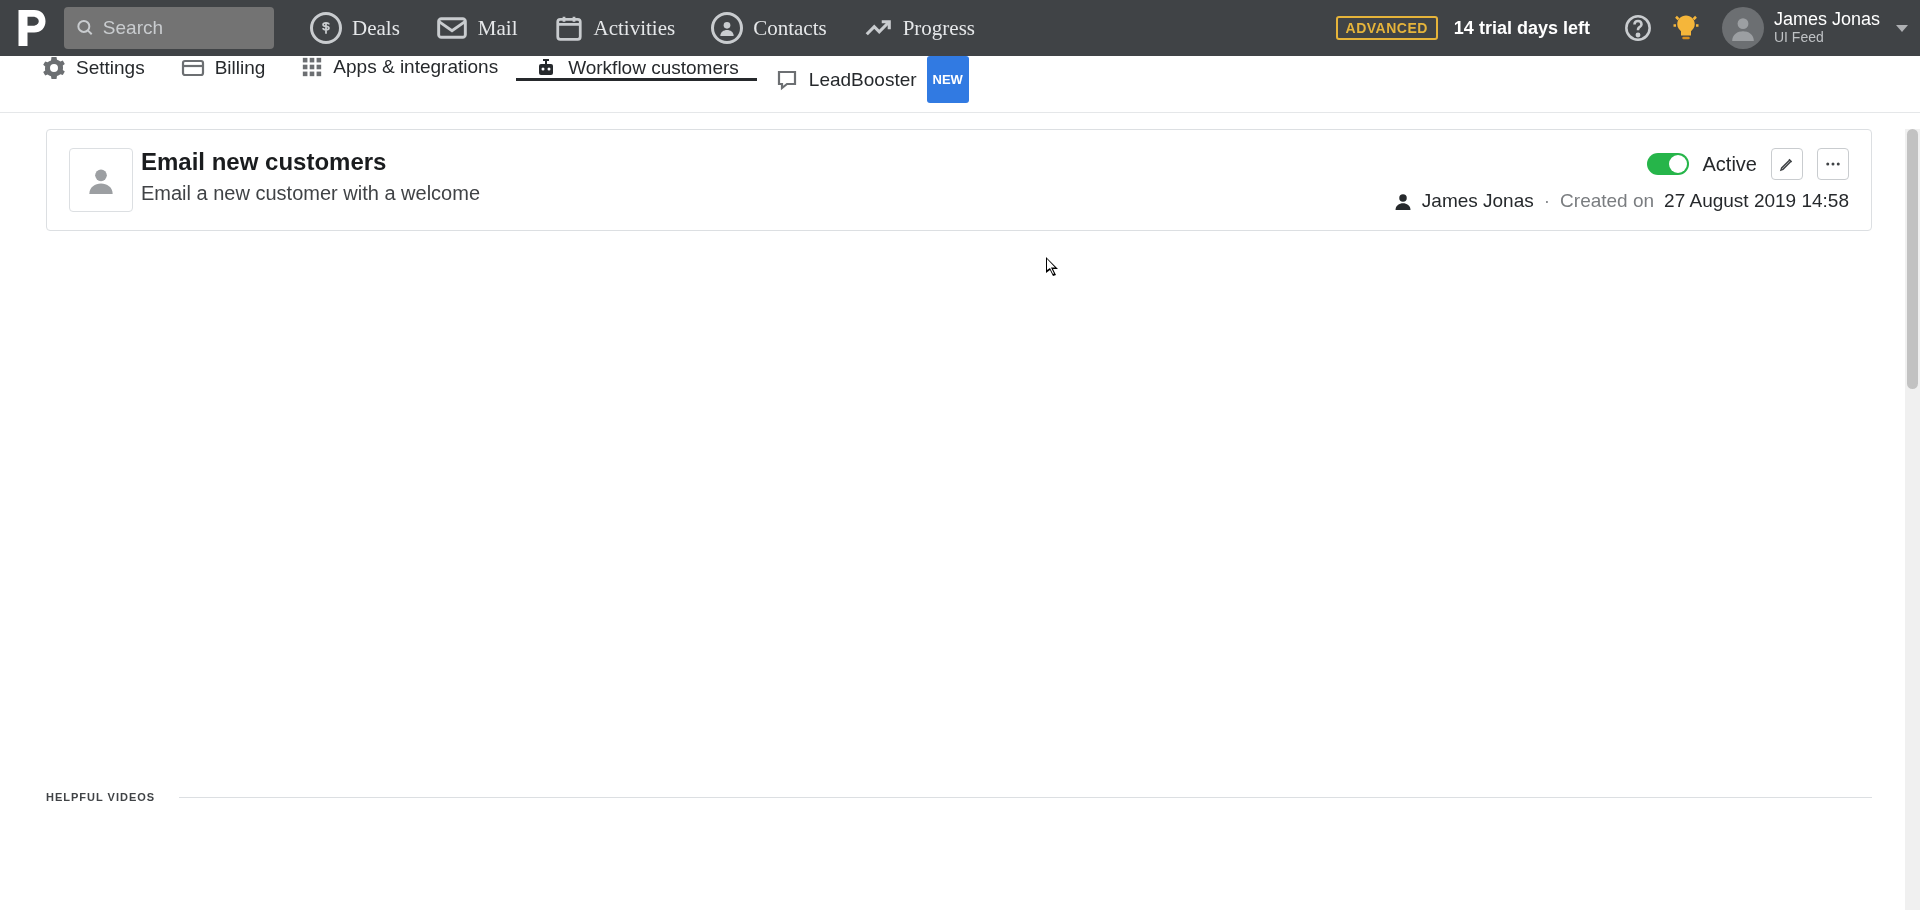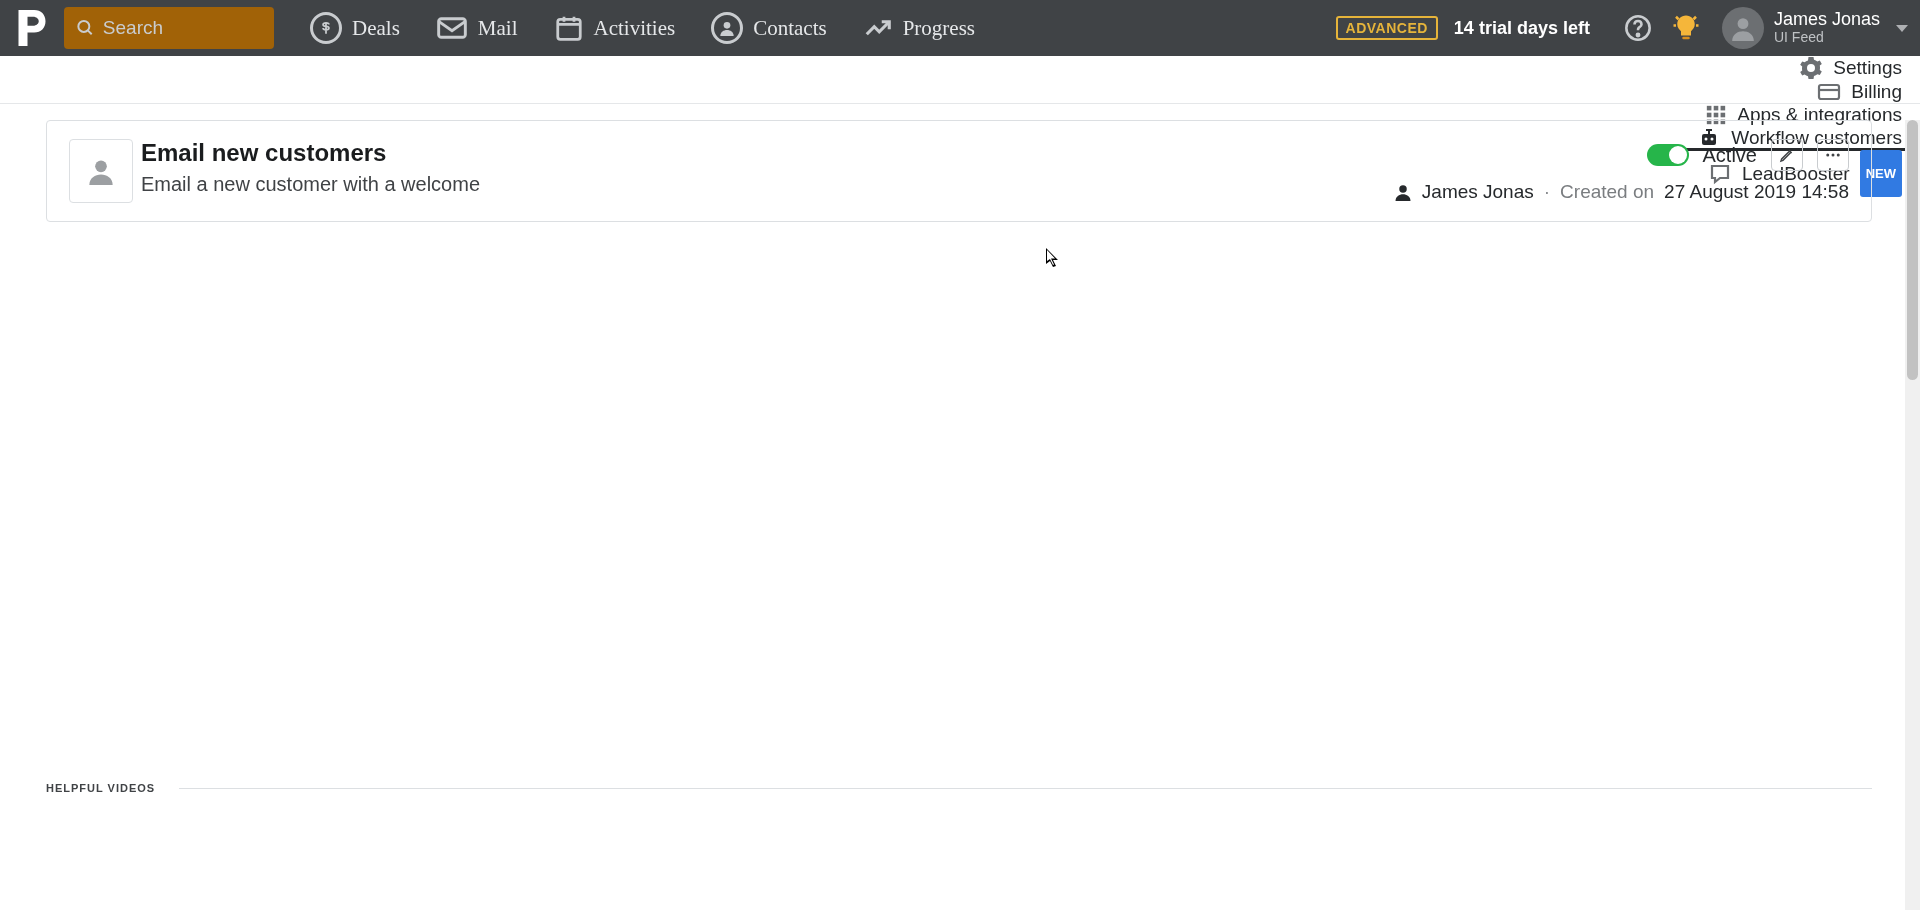--- a/index.html
+++ b/index.html
@@ -21,21 +21,21 @@
   }
   .logo-slot {
     width: 64px;
     display: flex;
     align-items: center;
     justify-content: center;
   }
   .logo-slot svg { width: 28px; height: 36px; fill:#fff; }
   .search-wrap {
     flex: 0 0 210px;
-    background: #a16207;
+    background: #737373;
     border-radius: 4px;
     height: 42px;
     display: flex;
     align-items: center;
     padding: 0 12px;
     gap: 8px;
   }
   .search-wrap input {
     background: transparent;
     border: none;
@@ -78,26 +78,25 @@
   .avatar {
     width:42px;height:42px;border-radius:50%;background:#6c6f72;display:flex;align-items:center;justify-content:center;
   }
   .user-block{display:flex;align-items:center;gap:10px;margin-left:8px;padding-right:4px;cursor:pointer;}
   .user-text{display:flex;flex-direction:column;line-height:1.1;}
   .user-name{color:#fff;font-size:18px;font-weight:400;}
   .user-sub{color:#bfc2c5;font-size:14px;}
   .caret-down{width:0;height:0;border-left:6px solid transparent;border-right:6px solid transparent;border-top:7px solid #aeb0b3;margin-left:6px;}
 
   .subbar {
-    height: 48px;
+    height: 57px;
     border-bottom: 1px solid #e5e7e9;
     display: flex;
-    align-items: flex-end;
+    align-items: flex-start;
     padding-left: 24px;
-    flex-direction: column;
   }
   .sub-item {
     display: flex;
     align-items: center;
     gap: 10px;
     padding: 0 18px;
     font-size: 19px;
     color: #26292c;
     cursor: pointer;
     position: relative;

